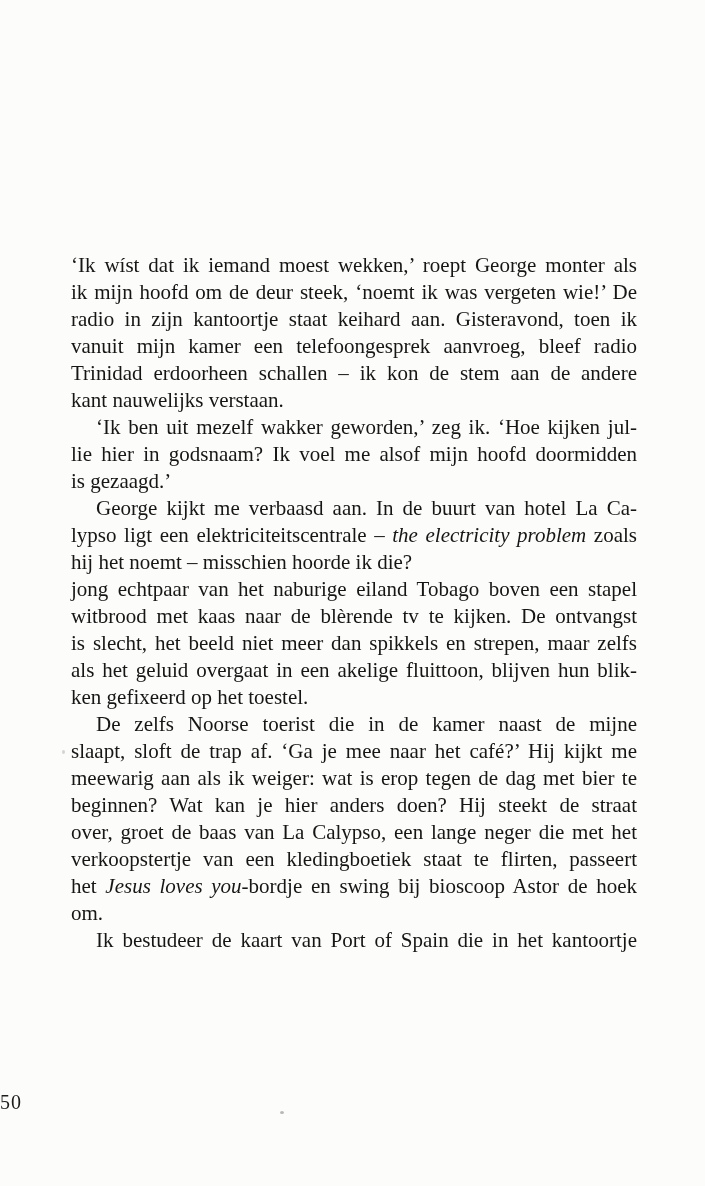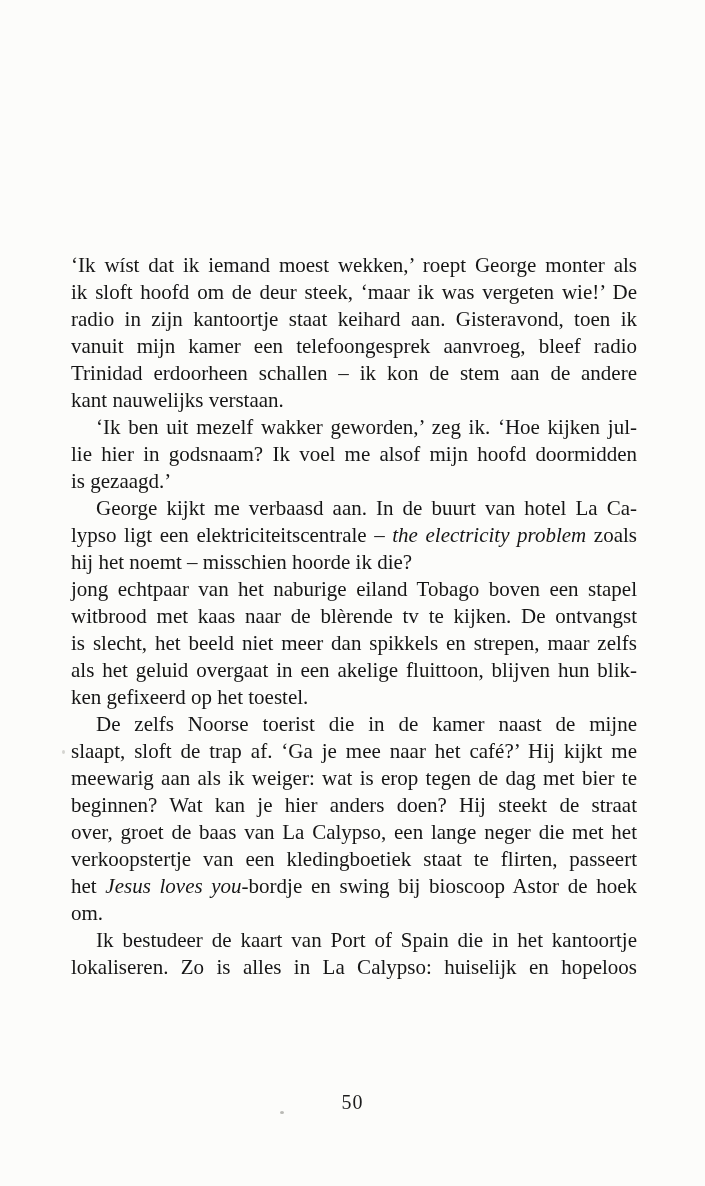--- a/index.html
+++ b/index.html
@@ -31,42 +31,41 @@
       white-space: pre-wrap;
     }
     .line.indent { text-indent: 25px; }
     .line.end { text-align-last: left; }
     .it { font-style: italic; }
     .page-number {
       position: absolute;
       top: 1091px;
       left: 0;
       width: 705px;
-      text-align: center;
       font-size: 20px;
       letter-spacing: 1px;
       color: #1c1c1c;
     }
     .speck {
       position: absolute;
       background: #b9b9b4;
       border-radius: 50%;
     }
     .speck-1 { left: 280px; top: 1111px; width: 4px; height: 3px; }
     .speck-2 { left: 62px;  top: 750px;  width: 3px; height: 4px; opacity: .6; }
   </style>
 </head>
 <body>
 
 <div class="page">
   <div class="text-block">
 
     <div class="para">
       <div class="line">‘Ik wíst dat ik iemand moest wekken,’ roept George monter als</div>
-      <div class="line">ik sloft hoofd om de deur steek, ‘maar ik was vergeten wie!’ De</div>
+      <div class="line">ik mijn hoofd om de deur steek, ‘noemt ik was vergeten wie!’ De</div>
       <div class="line">radio in zijn kantoortje staat keihard aan. Gisteravond, toen ik</div>
       <div class="line">vanuit mijn kamer een telefoongesprek aanvroeg, bleef radio</div>
       <div class="line">Trinidad erdoorheen schallen – ik kon de stem aan de andere</div>
       <div class="line end">kant nauwelijks verstaan.</div>
     </div>
 
     <div class="para">
       <div class="line indent">‘Ik ben uit mezelf wakker geworden,’ zeg ik. ‘Hoe kijken jul-</div>
       <div class="line">lie hier in godsnaam? Ik voel me alsof mijn hoofd doormidden</div>
       <div class="line end">is gezaagd.’</div>
@@ -92,21 +91,20 @@
       <div class="line">meewarig aan als ik weiger: wat is erop tegen de dag met bier te</div>
       <div class="line">beginnen? Wat kan je hier anders doen? Hij steekt de straat</div>
       <div class="line">over, groet de baas van La Calypso, een lange neger die met het</div>
       <div class="line">verkoopstertje van een kledingboetiek staat te flirten, passeert</div>
       <div class="line"><span>het </span><span class="it">Jesus loves you</span><span>-bordje en swing bij bioscoop Astor de hoek</span></div>
       <div class="line end">om.</div>
     </div>
 
     <div class="para">
       <div class="line indent">Ik bestudeer de kaart van Port of Spain die in het kantoortje</div>
-      <div class="line">lokaliseren. Zo is alles in La Calypso: huiselijk en hopeloos</div>
     </div>
 
   </div>
 
   <div class="page-number">50</div>
 
   <div class="speck speck-1"></div>
   <div class="speck speck-2"></div>
 </div>
 

